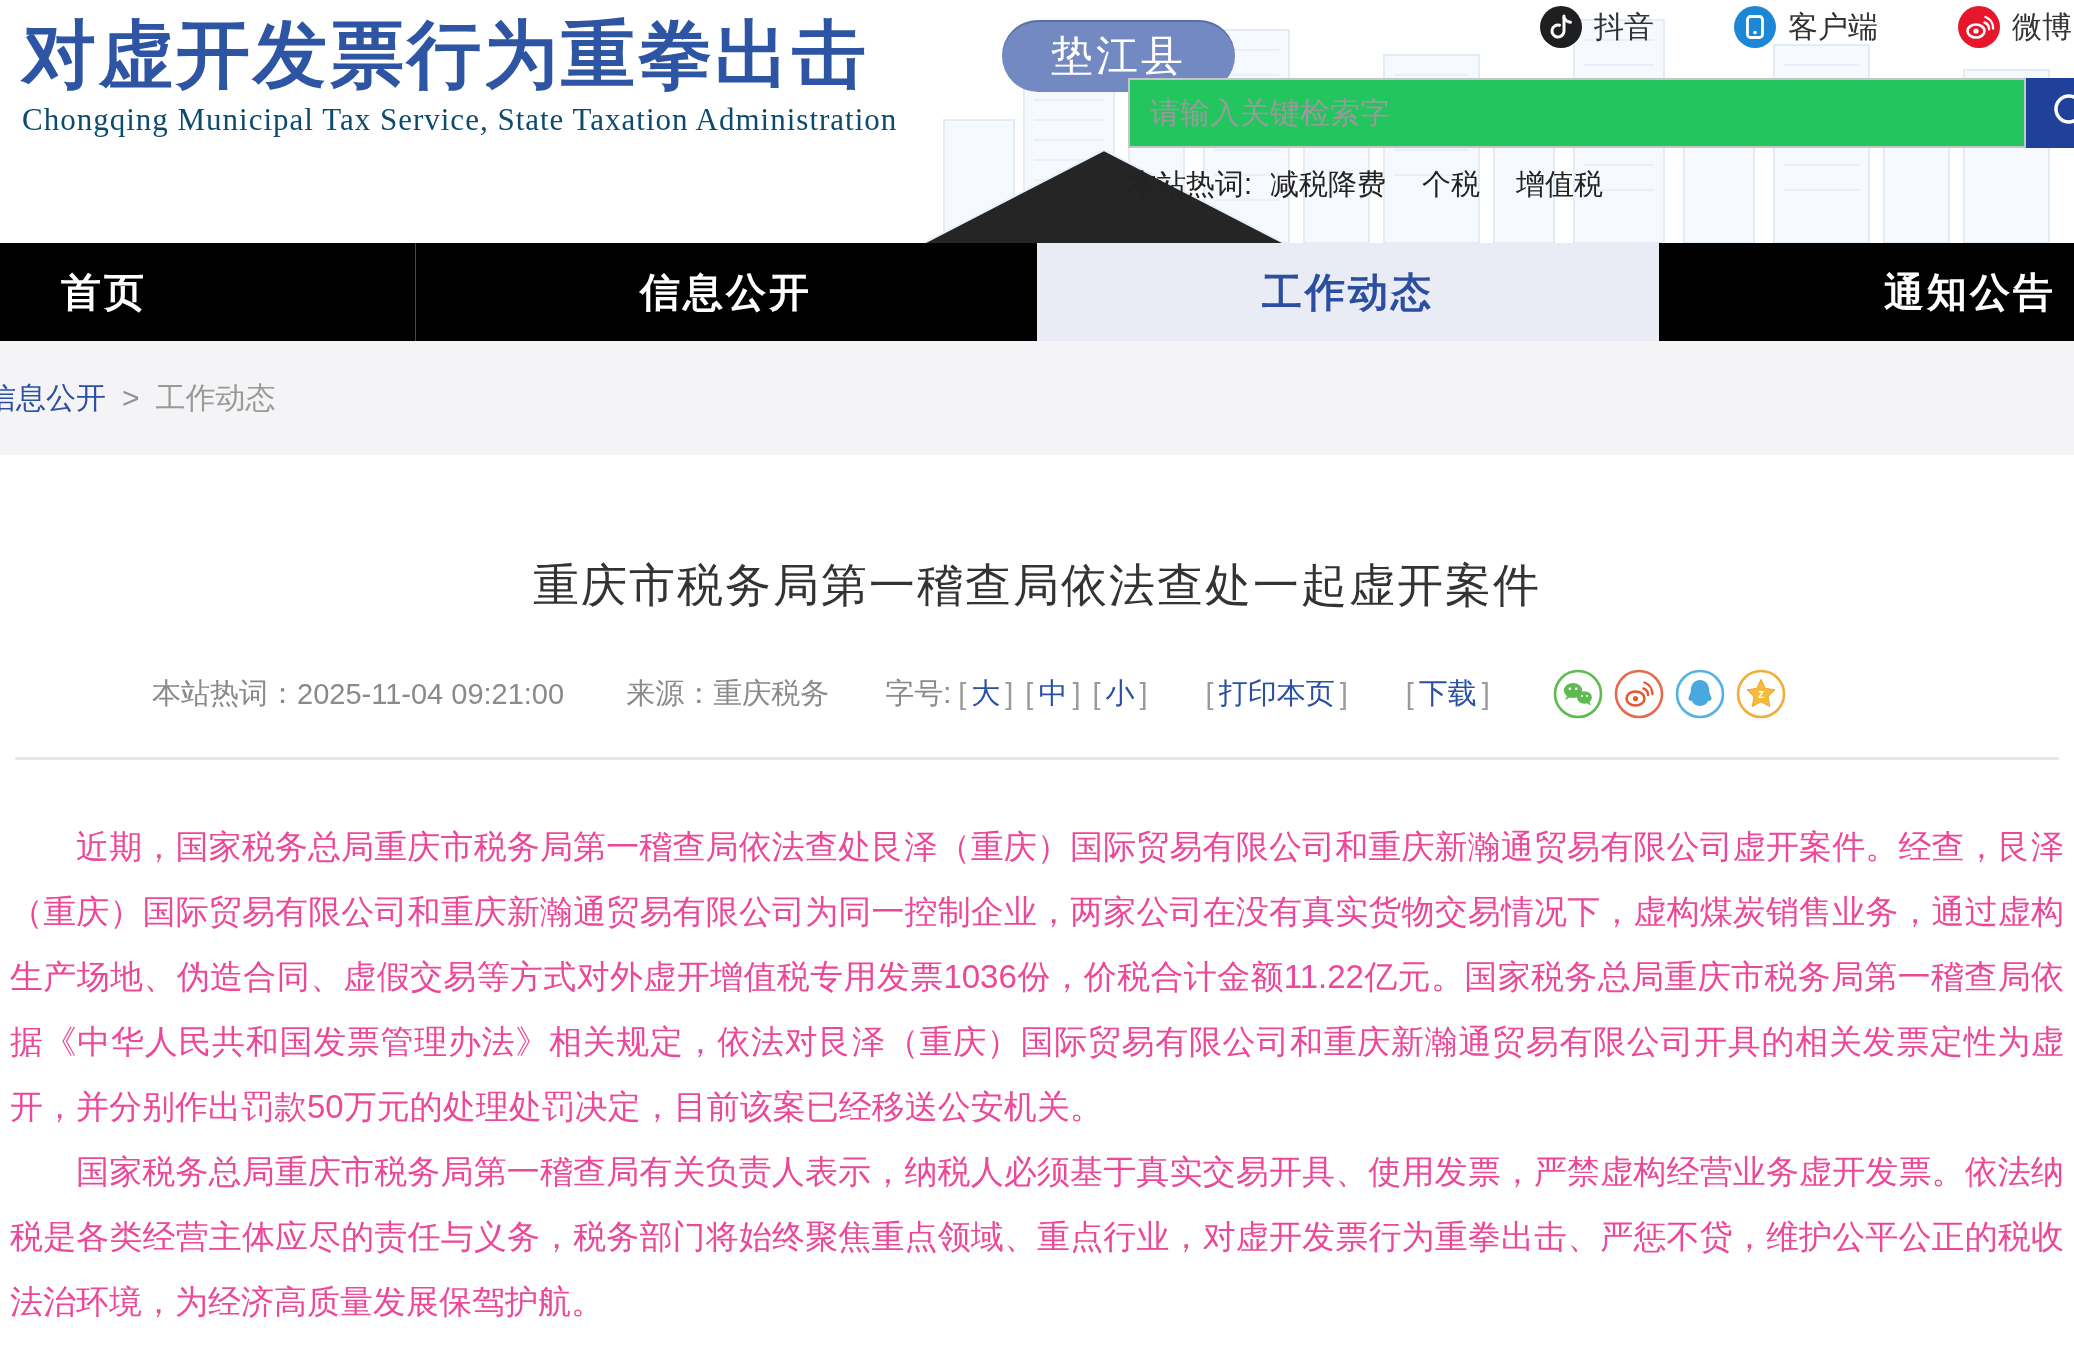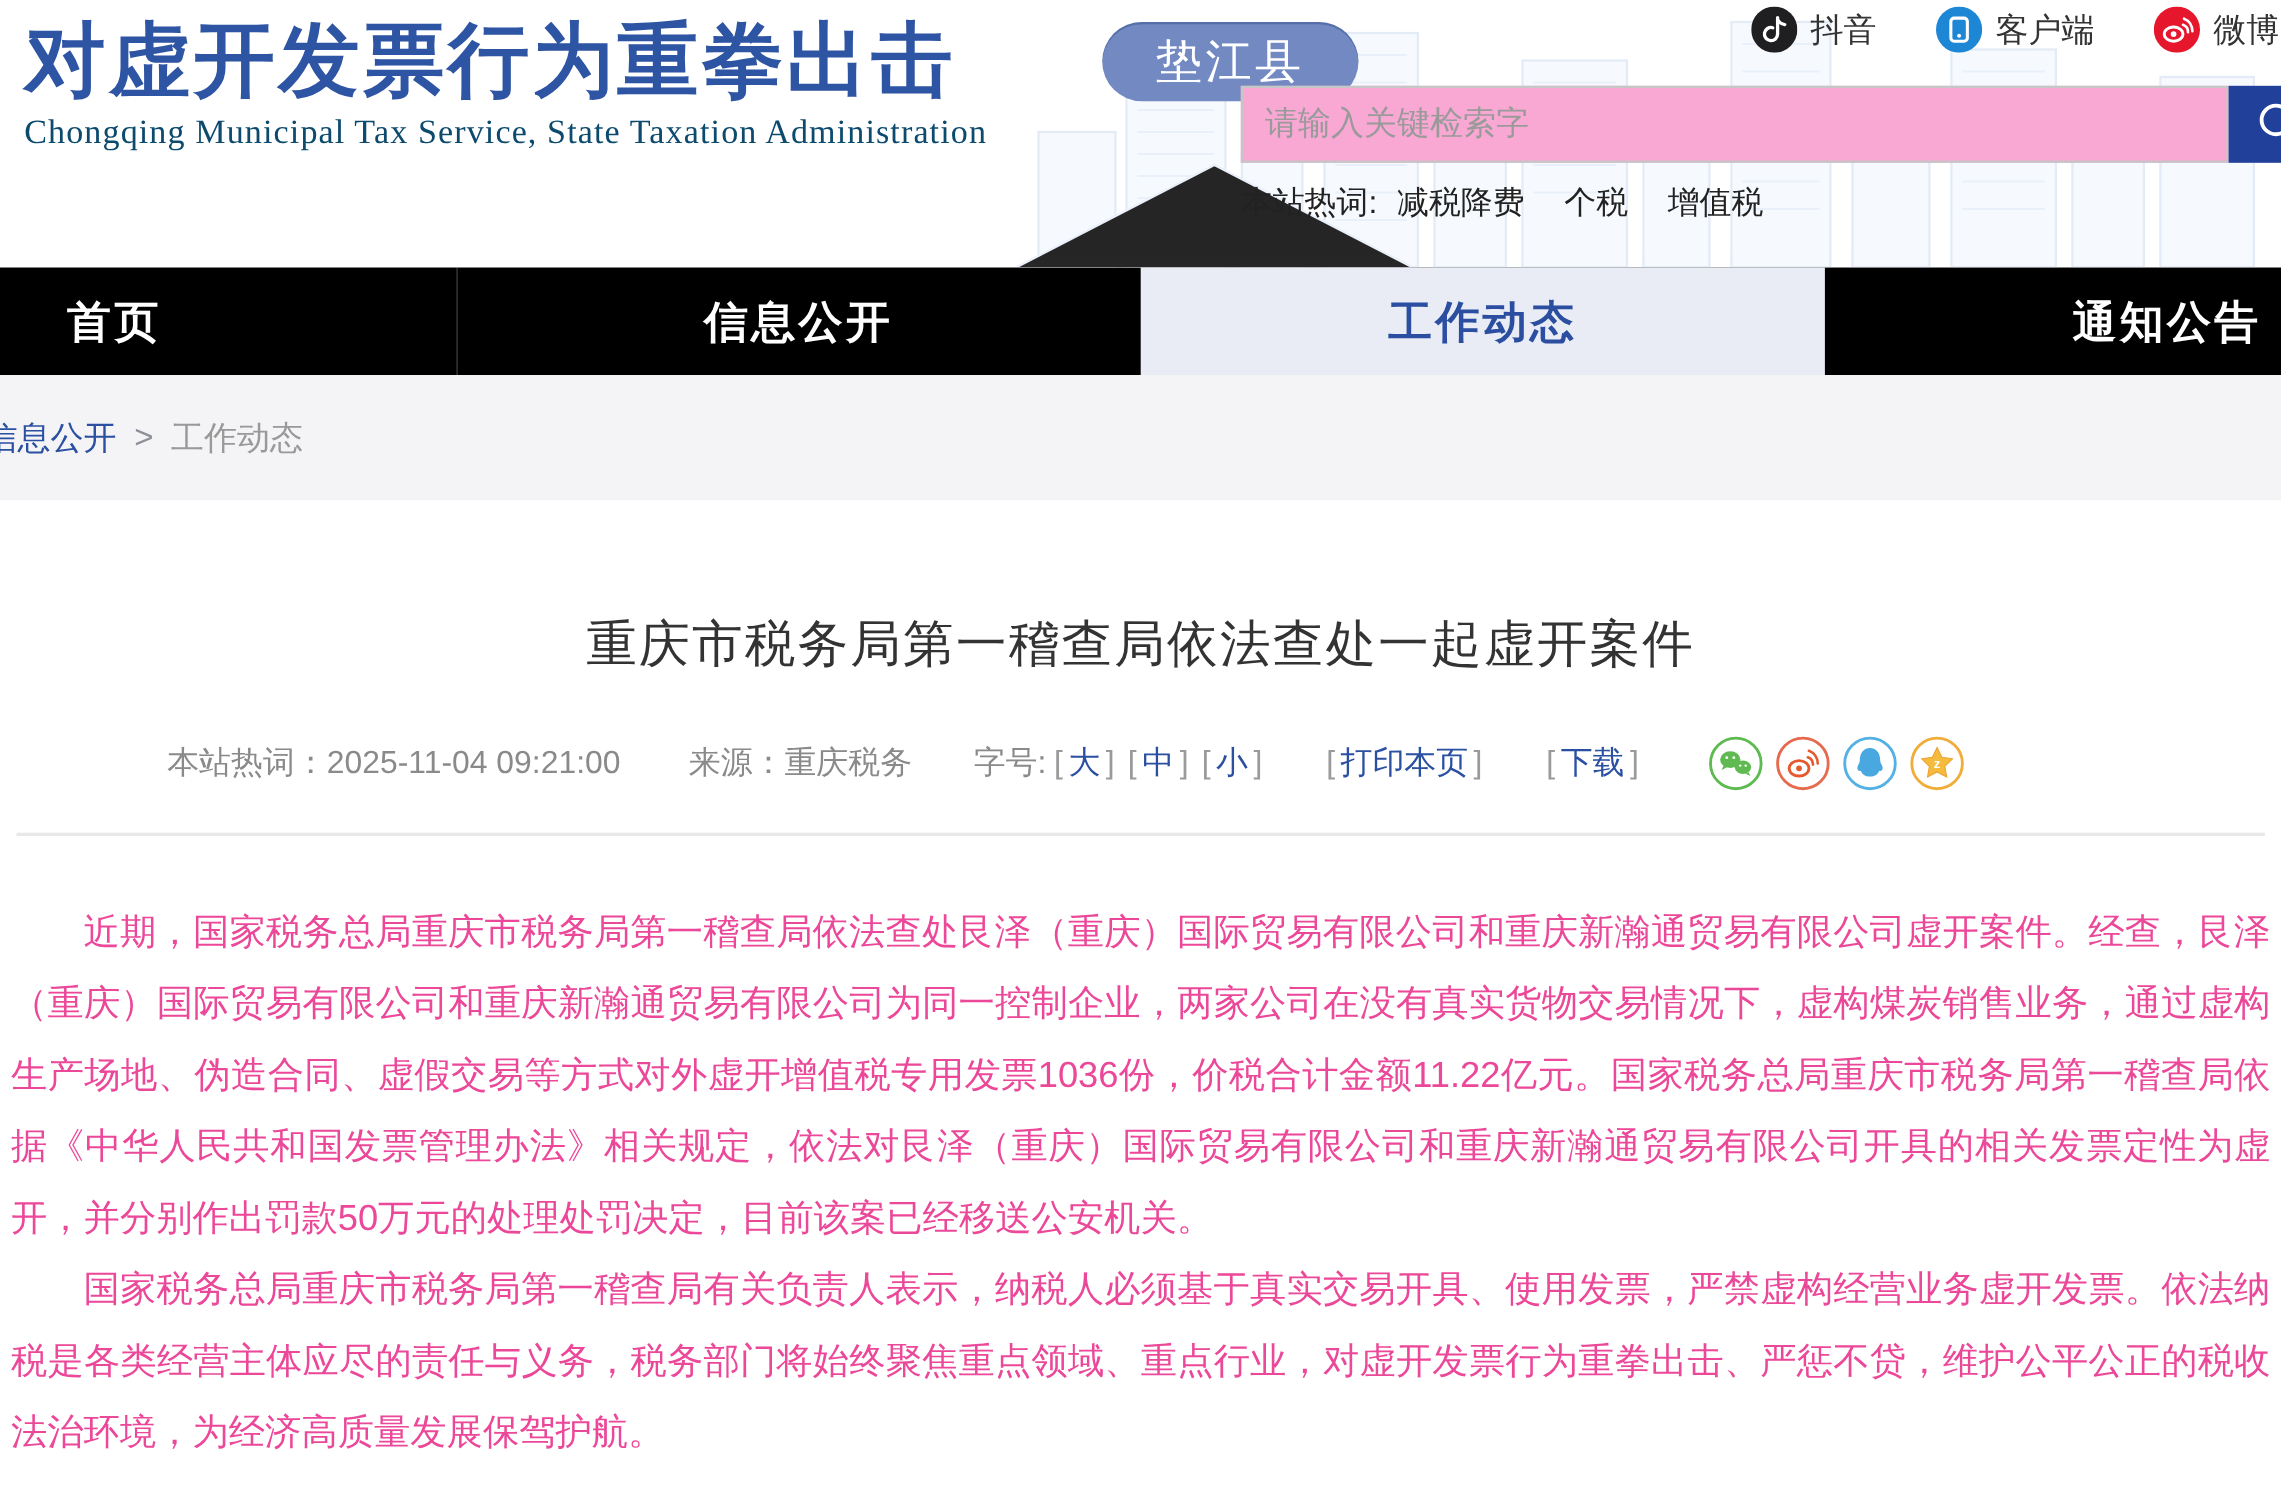--- a/index.html
+++ b/index.html
@@ -17,28 +17,28 @@
   .site-title { font-size:74px; font-weight:900; color:#2e55a4; letter-spacing:3px; line-height:1.05; white-space:nowrap; }
   .site-subtitle { font-family:"Liberation Serif","DejaVu Serif",serif; font-size:31px; color:#0c4a6e; margin-top:8px; letter-spacing:1px; white-space:nowrap; }
 
   .region-badge {
     position:absolute; left:1002px; top:20px; width:233px; height:72px;
     background:#7289c2; border-radius:40px; color:#fff; font-size:42px;
     display:flex; align-items:center; justify-content:center; letter-spacing:3px;
     box-shadow: inset 0 2px 0 rgba(35,62,120,.35); cursor:pointer;
   }
 
-  .social { position:absolute; top:6px; right:2px; display:flex; align-items:center; gap:54px; }
+  .social { position:absolute; top:6px; right:2px; display:flex; align-items:center; gap:80px; }
   .social-item { display:flex; align-items:center; gap:12px; cursor:pointer; }
   .social-item .label { font-size:30px; color:#333; white-space:nowrap; }
   .soc-ico { width:42px; height:42px; display:block; }
 
   .search-row { position:absolute; top:78px; left:1128px; display:flex; }
   .search-input {
-    width:898px; height:70px; border:2px solid #c6c6c6; background:#f9a8d4;
+    width:898px; height:70px; border:2px solid #c6c6c6; background:#22c55e;
     font-size:30px; padding:0 20px; color:#333; outline:none;
     font-family:"Liberation Sans","DejaVu Sans",sans-serif;
   }
   .search-input::placeholder { color:#9a9a9a; }
   .search-btn { width:92px; height:70px; background:#20409a; border:none; display:flex; align-items:center; justify-content:center; cursor:pointer; }
 
   .hotwords { position:absolute; top:165px; left:1128px; display:flex; align-items:center; font-size:29px; color:#222; }
   .hotwords .hw-label { margin-right:18px; }
   .hotwords .hw-word { margin-right:36px; cursor:pointer; color:#222; }
 

